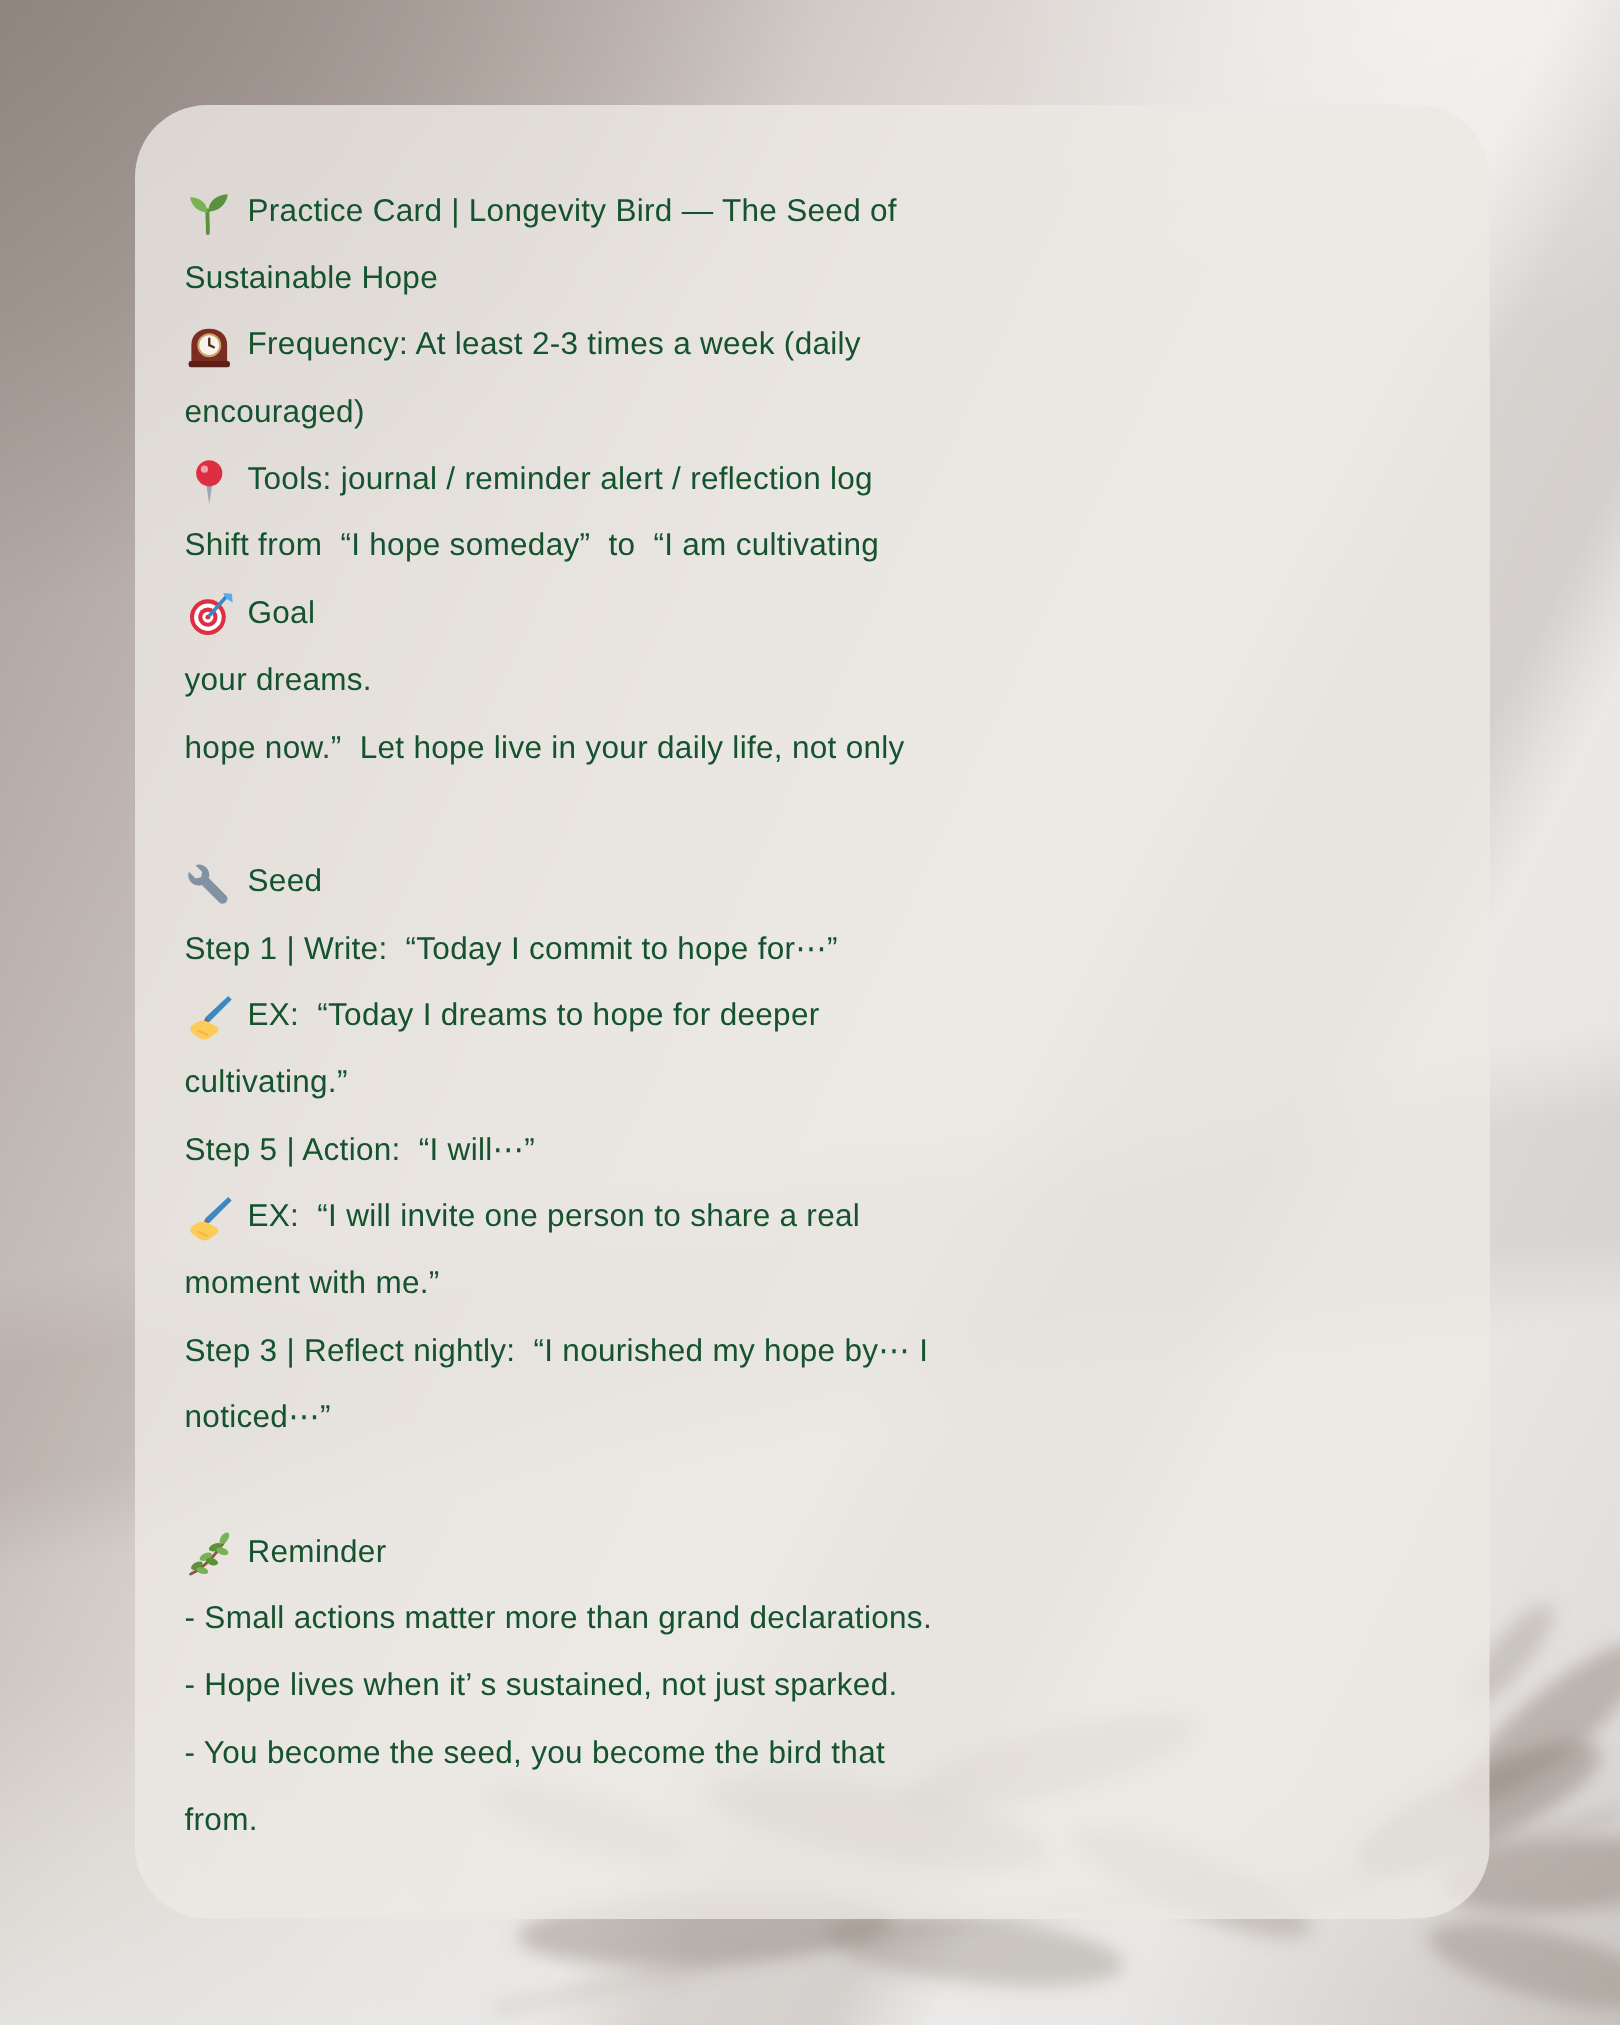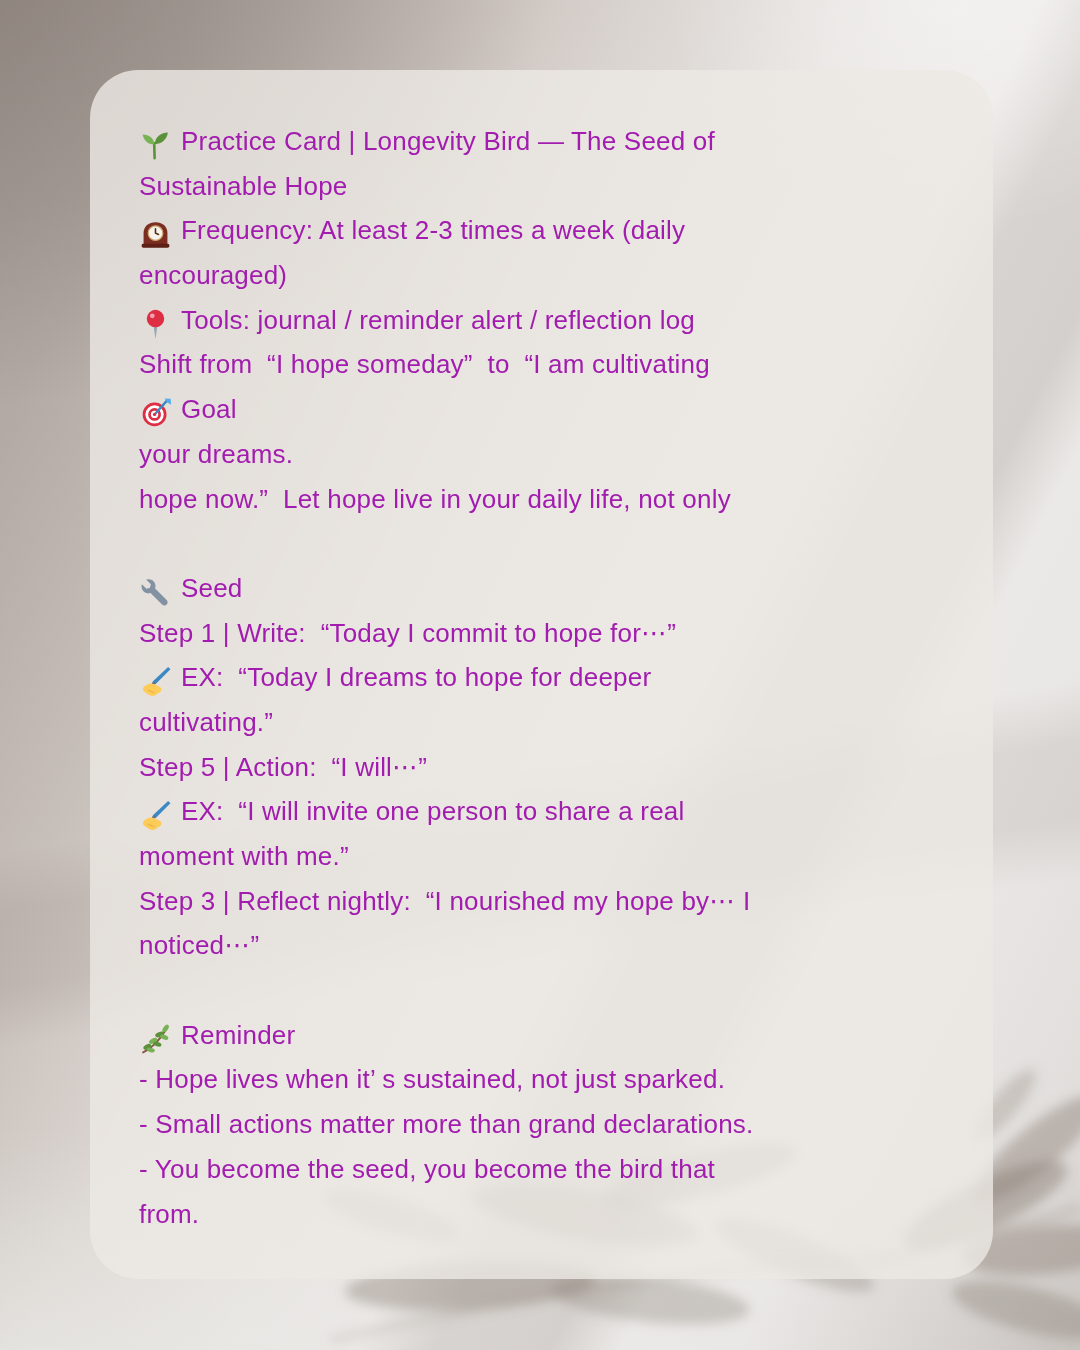--- a/index.html
+++ b/index.html
@@ -25,23 +25,23 @@
   .leaves { position: absolute; left: 0; top: 0; }
   
   .card {
     position: absolute;
     left: 90px; top: 70px;
     width: 903px; height: 1209px;
     border-radius: 48px;
     background: rgba(236,233,228,0.80);
   }
   .content {
-    padding: 49px 44px 0 49px;
-    color: #a21caf;
-    font-size: 26px;
+    padding: 49px 44px 0 33px;
+    color: #14532d;
+    font-size: 21px;
     letter-spacing: 0.2px;
   }
   .line {
     height: 44.7px;
     line-height: 44.7px;
     white-space: pre;
   }
   .emoji {
     width: 33px; height: 33px;
     display: inline-block;
@@ -168,19 +168,19 @@
           </svg></span><span>EX:  “I will invite one person to share a real</span></div>
     <div class="line"><span>moment with me.”</span></div>
     <div class="line"><span>Step 3 | Reflect nightly:  “I nourished my hope by⋯ I</span></div>
     <div class="line"><span>noticed⋯”</span></div>
 
     <div class="line"><span></span></div>
 
     <div class="line"><span class="emoji"><svg class="emoji" style="margin:0" viewBox="0 0 36 36">
             <use href="#i-herb"></use>
           </svg></span><span>Reminder</span></div>
+    <div class="line"><span>- Small actions matter more than grand declarations.</span></div>
     <div class="line"><span>- Hope lives when it’ s sustained, not just sparked.</span></div>
-    <div class="line"><span>- Small actions matter more than grand declarations.</span></div>
     <div class="line"><span>- You become the seed, you become the bird that</span></div>
     <div class="line"><span>from.</span></div>
 
   </div>
 </div>
 
 </body></html>

